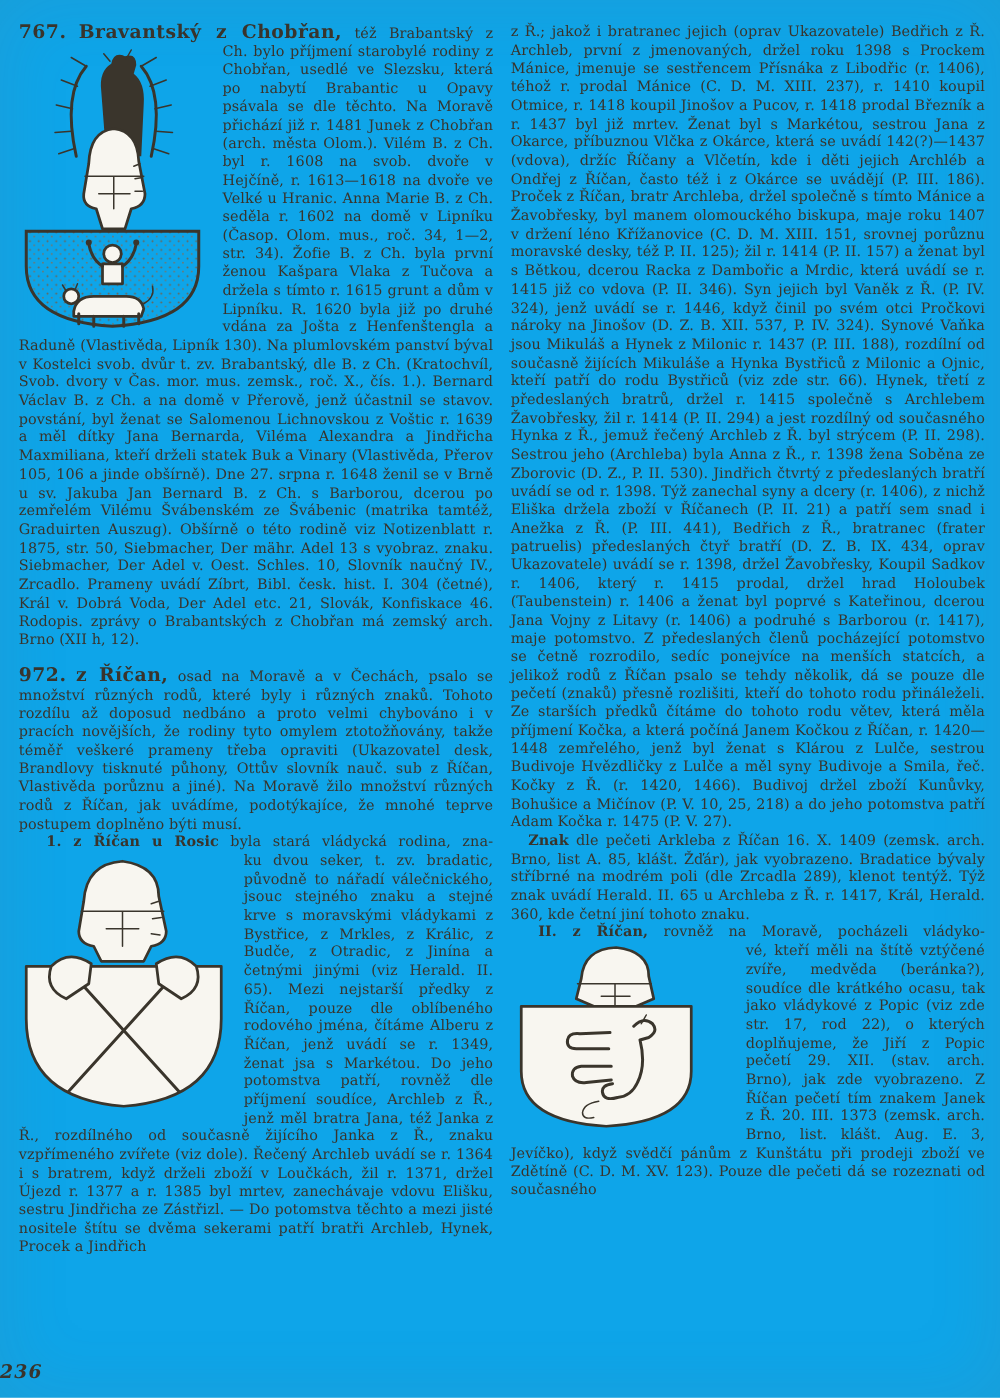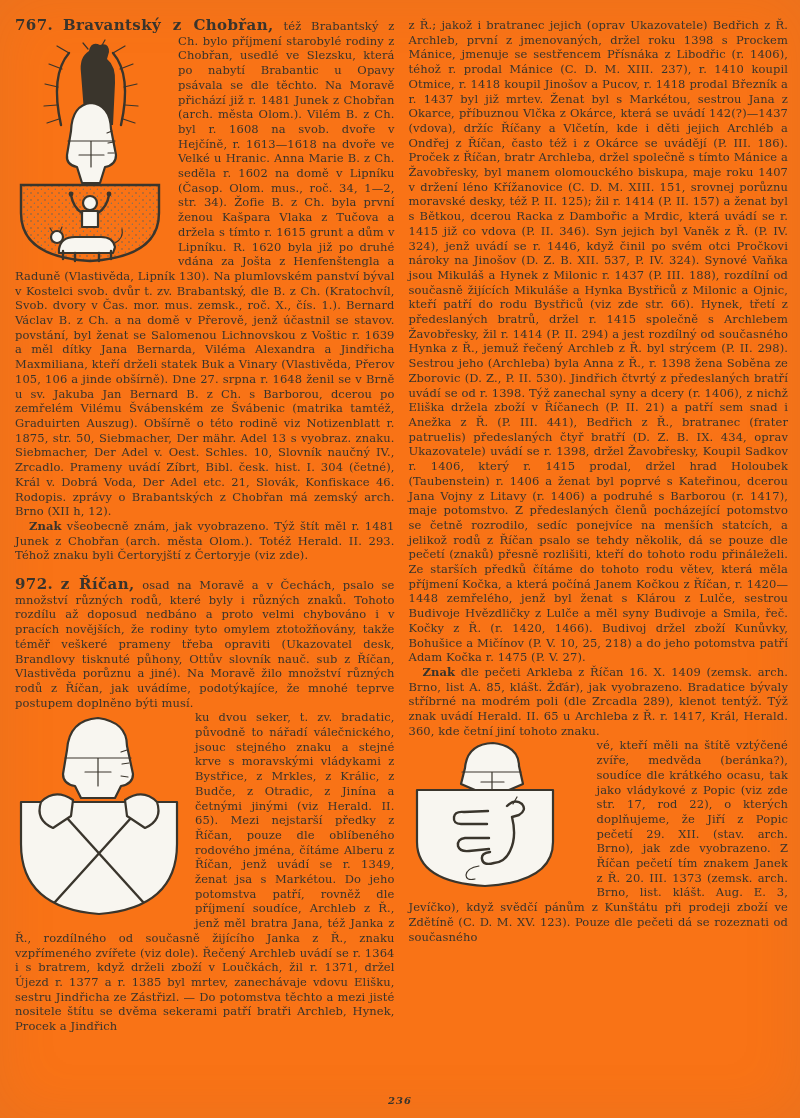--- a/index.html
+++ b/index.html
@@ -1,19 +1,19 @@
 <!DOCTYPE html>
 <html><head>
 <meta charset="utf-8">
 <style>
   html,body { margin:0; padding:0; }
   .page {
     position:relative;
     width:800px; height:1118px;
-    background:#f97316;
+    background:#0ea5e9;
     box-shadow:inset 0 0 60px rgba(120,110,90,.12);
     font-family:"DejaVu Serif", serif;
     color:#39342c;
     overflow:hidden;
   }
   .cols { display:flex; gap:14px; padding:18px 12px 0 15px; }
   .col {
     width:50%;
     font-size:11.5px;
     line-height:14.7px;
@@ -32,22 +32,21 @@
   .arms { float:left; shape-margin:6px; }
   .arms1 { margin:3px 13px 3px 0; }
   .arms2 { margin:2px 12px 2px 0; }
   .arms3 { margin:2px 10px 2px 0; }
   .ink  { stroke:#3a352c; fill:none; stroke-width:2.4; stroke-linecap:round; stroke-linejoin:round; }
   .ink-thin { stroke:#3a352c; fill:none; stroke-width:1.2; stroke-linecap:round; }
   .ink-fill { fill:#3a352c; stroke:none; }
   .paper-fill { fill:#f8f6f0; stroke:#3a352c; stroke-width:2.2; stroke-linejoin:round; }
   .pagenum {
     position:absolute; left:0; right:0; bottom:12px;
-    text-align:center;
-    font-size:10px; font-style:italic; font-weight:bold;
+    font-size:15px; font-style:italic; font-weight:bold;
     letter-spacing:1px;
   }
 </style>
 </head>
 <body>
 
 <div class="page">
   <div class="cols">
 
     <div class="col">
@@ -93,29 +92,29 @@
             <g>
               <path class="paper-fill" d="M44 212 q2 -12 16 -12 h26 q12 0 14 10 l-2 6 h-54 z"></path>
               <path class="ink" d="M48 214 v8 M60 216 v8 M84 216 v8 M96 214 v8"></path>
               <circle class="paper-fill" cx="42" cy="200" r="6"></circle>
               <path class="ink-thin" d="M38 196 l-3 -5 M45 195 l2 -5 M100 206 q9 -5 7 -14"></path>
             </g>
           </g>
         </svg><span>Ch. bylo příjmení starobylé rodiny z Chobřan, usedlé ve Slezsku, která po nabytí Brabantic u Opavy psávala se dle těchto. Na Moravě přichází již r. 1481 Junek z Chobřan (arch. města Olom.). Vilém B. z Ch. byl r. 1608 na svob. dvoře v Hejčíně, r. 1613—1618 na dvoře ve Velké u Hranic. Anna Marie B. z Ch. seděla r. 1602 na domě v Lipníku (Časop. Olom. mus., roč. 34, 1—2, str. 34). Žofie B. z Ch. byla první ženou Kašpara Vlaka z Tučova a držela s tímto r. 1615 grunt a dům v Lipníku. R. 1620 byla již po druhé vdána za Jošta z Henfenštengla a Raduně (Vlastivěda, Lipník 130). Na plumlovském panství býval v Kostelci svob. dvůr t. zv. Brabantský, dle B. z Ch. (Kratochvíl, Svob. dvory v Čas. mor. mus. zemsk., roč. X., čís. 1.). Bernard Václav B. z Ch. a na domě v Přerově, jenž účastnil se stavov. povstání, byl ženat se Salomenou Lichnovskou z Voštic r. 1639 a měl dítky Jana Bernarda, Viléma Alexandra a Jindřicha Maxmiliana, kteří drželi statek Buk a Vinary (Vlastivěda, Přerov 105, 106 a jinde obšírně). Dne 27. srpna r. 1648 ženil se v Brně u sv. Jakuba Jan Bernard B. z Ch. s Barborou, dcerou po zemřelém Vilému Švábenském ze Švábenic (matrika tamtéž, Graduirten Auszug). Obšírně o této rodině viz Notizenblatt r. 1875, str. 50, Siebmacher, Der mähr. Adel 13 s vyobraz. znaku. Siebmacher, Der Adel v. Oest. Schles. 10, Slovník naučný IV., Zrcadlo. Prameny uvádí Zíbrt, Bibl. česk. hist. I. 304 (četné), Král v. Dobrá Voda, Der Adel etc. 21, Slovák, Konfiskace 46. Rodopis. zprávy o Brabantských z Chobřan má zemský arch. Brno (XII h, 12).</span>
       </p>
 
-      <p class="indent">
-        <span class="b">Znak</span><span> všeobecně znám, jak vyobrazeno. Týž štít měl r. 1481 Junek z Chobřan (arch. města Olom.). Totéž Herald. II. 293. Téhož znaku byli Čertoryjští z Čertoryje (viz zde).</span>
-      </p>
 
       <p class="gap-lg">
         <span class="h-num">972.</span>
         <span class="h-title">z Říčan,</span><span> osad na Moravě a v Čechách, psalo se množství různých rodů, které byly i různých znaků. Tohoto rozdílu až doposud nedbáno a proto velmi chybováno i v pracích novějších, že rodiny tyto omylem ztotožňovány, takže téměř veškeré prameny třeba opraviti (Ukazovatel desk, Brandlovy tisknuté půhony, Ottův slovník nauč. sub z Říčan, Vlastivěda porůznu a jiné). Na Moravě žilo množství různých rodů z Říčan, jak uvádíme, podotýkajíce, že mnohé teprve postupem doplněno býti musí.</span>
       </p>
 
+      <p class="lead-line indent2 gap-sm">
+        <span class="sec-bold">1. z Říčan u Rosic</span><span> byla stará vládycká rodina, zna-</span>
+      </p>
 
       <p>
         <svg class="arms arms2" width="168" height="206" viewBox="0 0 168 206" role="img">
           <g>
             <path class="paper-fill" d="M52 38 Q54 8 83 6 Q112 10 112 34 L118 62 Q118 72 106 74 L100 86 H66 L60 74 Q48 72 48 62 Z"></path>
             <path class="ink-thin" d="M50 46 H116 M83 46 V74 M70 60 H96"></path>
             <path class="ink-thin" d="M106 40 l6 -2 M107 52 l7 -1 M106 64 l7 1"></path>
           </g>
           <g>
             <path class="paper-fill" d="M6 90 H162 V132 Q162 196 84 202 Q6 196 6 132 Z"></path>
@@ -136,20 +135,23 @@
     <div class="col">
 
       <p>
         <span>z Ř.; jakož i bratranec jejich (oprav Ukazovatele) Bedřich z Ř. Archleb, první z jmenovaných, držel roku 1398 s Prockem Mánice, jmenuje se sestřencem Přísnáka z Libodřic (r. 1406), téhož r. prodal Mánice (C. D. M. XIII. 237), r. 1410 koupil Otmice, r. 1418 koupil Jinošov a Pucov, r. 1418 prodal Březník a r. 1437 byl již mrtev. Ženat byl s Markétou, sestrou Jana z Okarce, příbuznou Vlčka z Okárce, která se uvádí 142(?)—1437 (vdova), držíc Říčany a Vlčetín, kde i děti jejich Archléb a Ondřej z Říčan, často též i z Okárce se uvádějí (P. III. 186). Proček z Říčan, bratr Archleba, držel společně s tímto Mánice a Žavobřesky, byl manem olomouckého biskupa, maje roku 1407 v držení léno Křížanovice (C. D. M. XIII. 151, srovnej porůznu moravské desky, též P. II. 125); žil r. 1414 (P. II. 157) a ženat byl s Bětkou, dcerou Racka z Dambořic a Mrdic, která uvádí se r. 1415 již co vdova (P. II. 346). Syn jejich byl Vaněk z Ř. (P. IV. 324), jenž uvádí se r. 1446, když činil po svém otci Pročkovi nároky na Jinošov (D. Z. B. XII. 537, P. IV. 324). Synové Vaňka jsou Mikuláš a Hynek z Milonic r. 1437 (P. III. 188), rozdílní od současně žijících Mikuláše a Hynka Bystřiců z Milonic a Ojnic, kteří patří do rodu Bystřiců (viz zde str. 66). Hynek, třetí z předeslaných bratrů, držel r. 1415 společně s Archlebem Žavobřesky, žil r. 1414 (P. II. 294) a jest rozdílný od současného Hynka z Ř., jemuž řečený Archleb z Ř. byl strýcem (P. II. 298). Sestrou jeho (Archleba) byla Anna z Ř., r. 1398 žena Soběna ze Zborovic (D. Z., P. II. 530). Jindřich čtvrtý z předeslaných bratří uvádí se od r. 1398. Týž zanechal syny a dcery (r. 1406), z nichž Eliška držela zboží v Říčanech (P. II. 21) a patří sem snad i Anežka z Ř. (P. III. 441), Bedřich z Ř., bratranec (frater patruelis) předeslaných čtyř bratří (D. Z. B. IX. 434, oprav Ukazovatele) uvádí se r. 1398, držel Žavobřesky, Koupil Sadkov r. 1406, který r. 1415 prodal, držel hrad Holoubek (Taubenstein) r. 1406 a ženat byl poprvé s Kateřinou, dcerou Jana Vojny z Litavy (r. 1406) a podruhé s Barborou (r. 1417), maje potomstvo. Z předeslaných členů pocházející potomstvo se četně rozrodilo, sedíc ponejvíce na menších statcích, a jelikož rodů z Říčan psalo se tehdy několik, dá se pouze dle pečetí (znaků) přesně rozlišiti, kteří do tohoto rodu přináleželi. Ze starších předků čítáme do tohoto rodu větev, která měla příjmení Kočka, a která počíná Janem Kočkou z Říčan, r. 1420—1448 zemřelého, jenž byl ženat s Klárou z Lulče, sestrou Budivoje Hvězdličky z Lulče a měl syny Budivoje a Smila, řeč. Kočky z Ř. (r. 1420, 1466). Budivoj držel zboží Kunůvky, Bohušice a Mičínov (P. V. 10, 25, 218) a do jeho potomstva patří Adam Kočka r. 1475 (P. V. 27).</span>
       </p>
 
       <p class="indent gap-sm">
         <span class="b">Znak</span><span> dle pečeti Arkleba z Říčan 16. X. 1409 (zemsk. arch. Brno, list A. 85, klášt. Žďár), jak vyobrazeno. Bradatice bývaly stříbrné na modrém poli (dle Zrcadla 289), klenot tentýž. Týž znak uvádí Herald. II. 65 u Archleba z Ř. r. 1417, Král, Herald. 360, kde četní jiní tohoto znaku.</span>
       </p>
 
+      <p class="lead-line indent2 gap-sm">
+        <span class="sec-bold">II. z Říčan,</span><span> rovněž na Moravě, pocházeli vládyko-</span>
+      </p>
 
       <p>
         <svg class="arms arms3" width="178" height="150" viewBox="0 0 178 150" role="img">
           <g>
             <path class="paper-fill" d="M56 28 Q58 4 84 3 Q110 6 110 26 L114 44 L100 50 H66 L52 44 Z"></path>
             <path class="ink-thin" d="M53 32 H112 M83 32 V50 M72 42 H95"></path>
           </g>
           <g>
             <path class="paper-fill" d="M8 50 H144 V102 Q144 142 76 146 Q8 142 8 102 Z"></path>
             <g>

